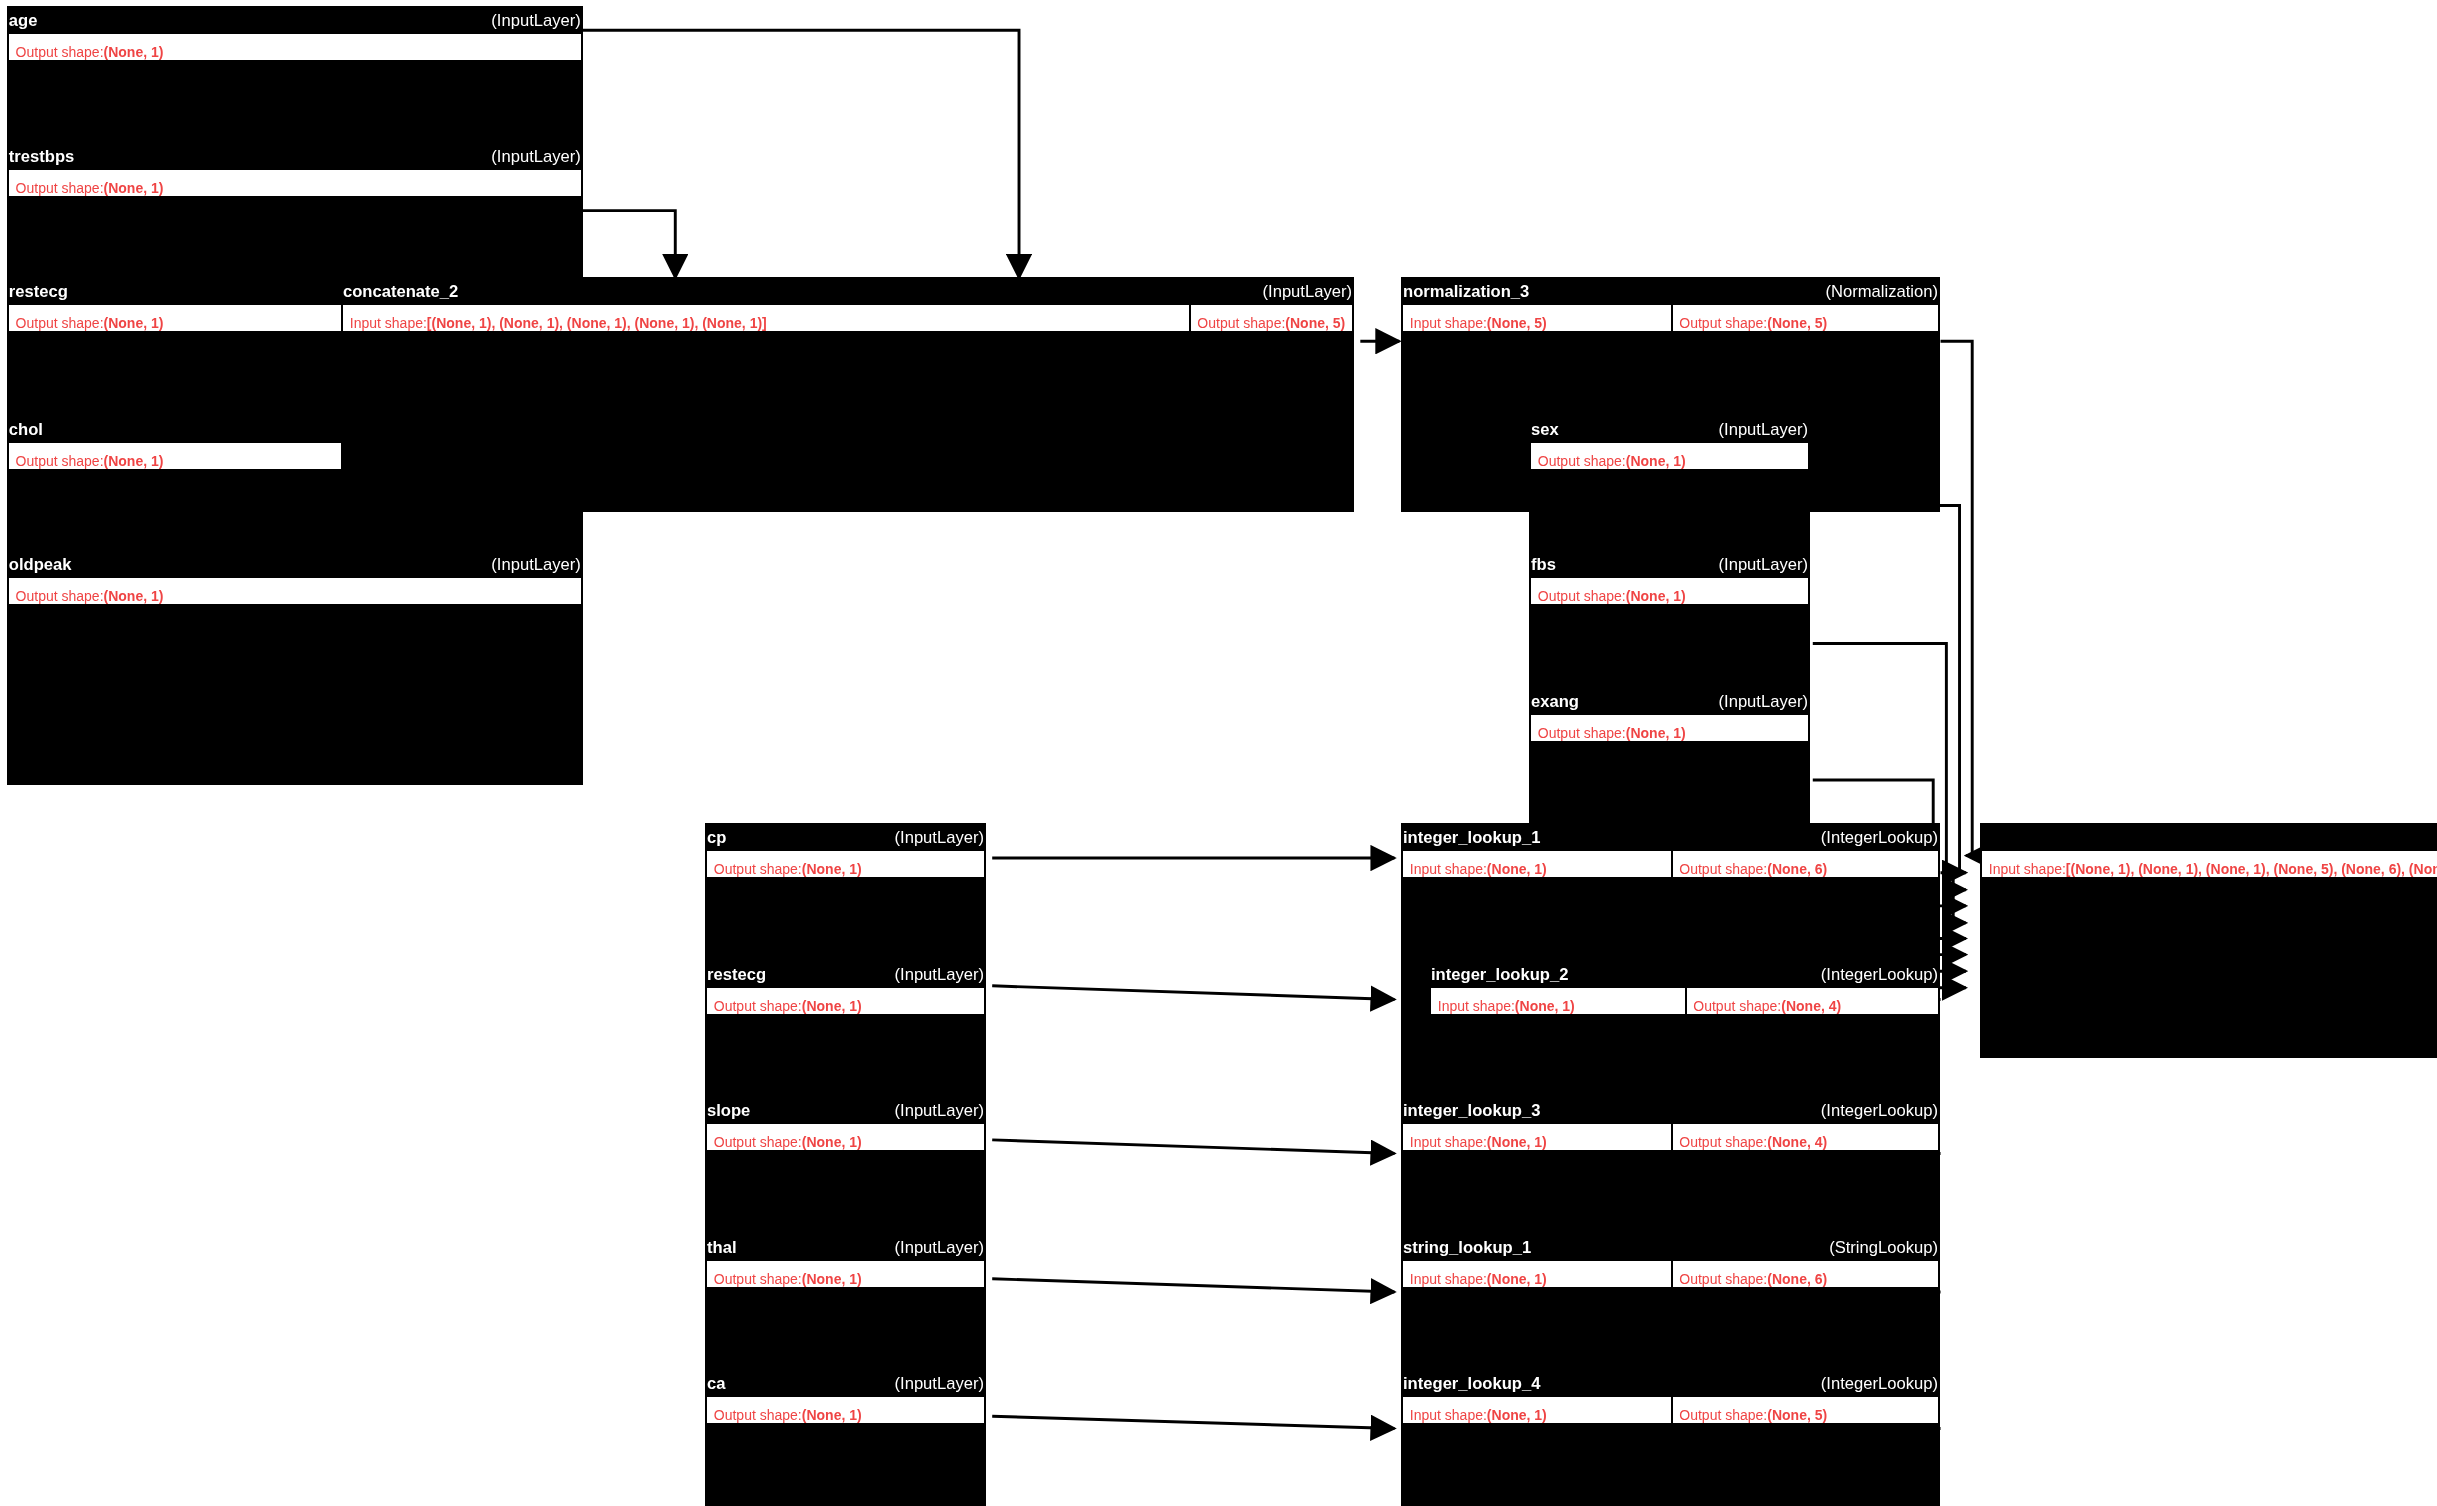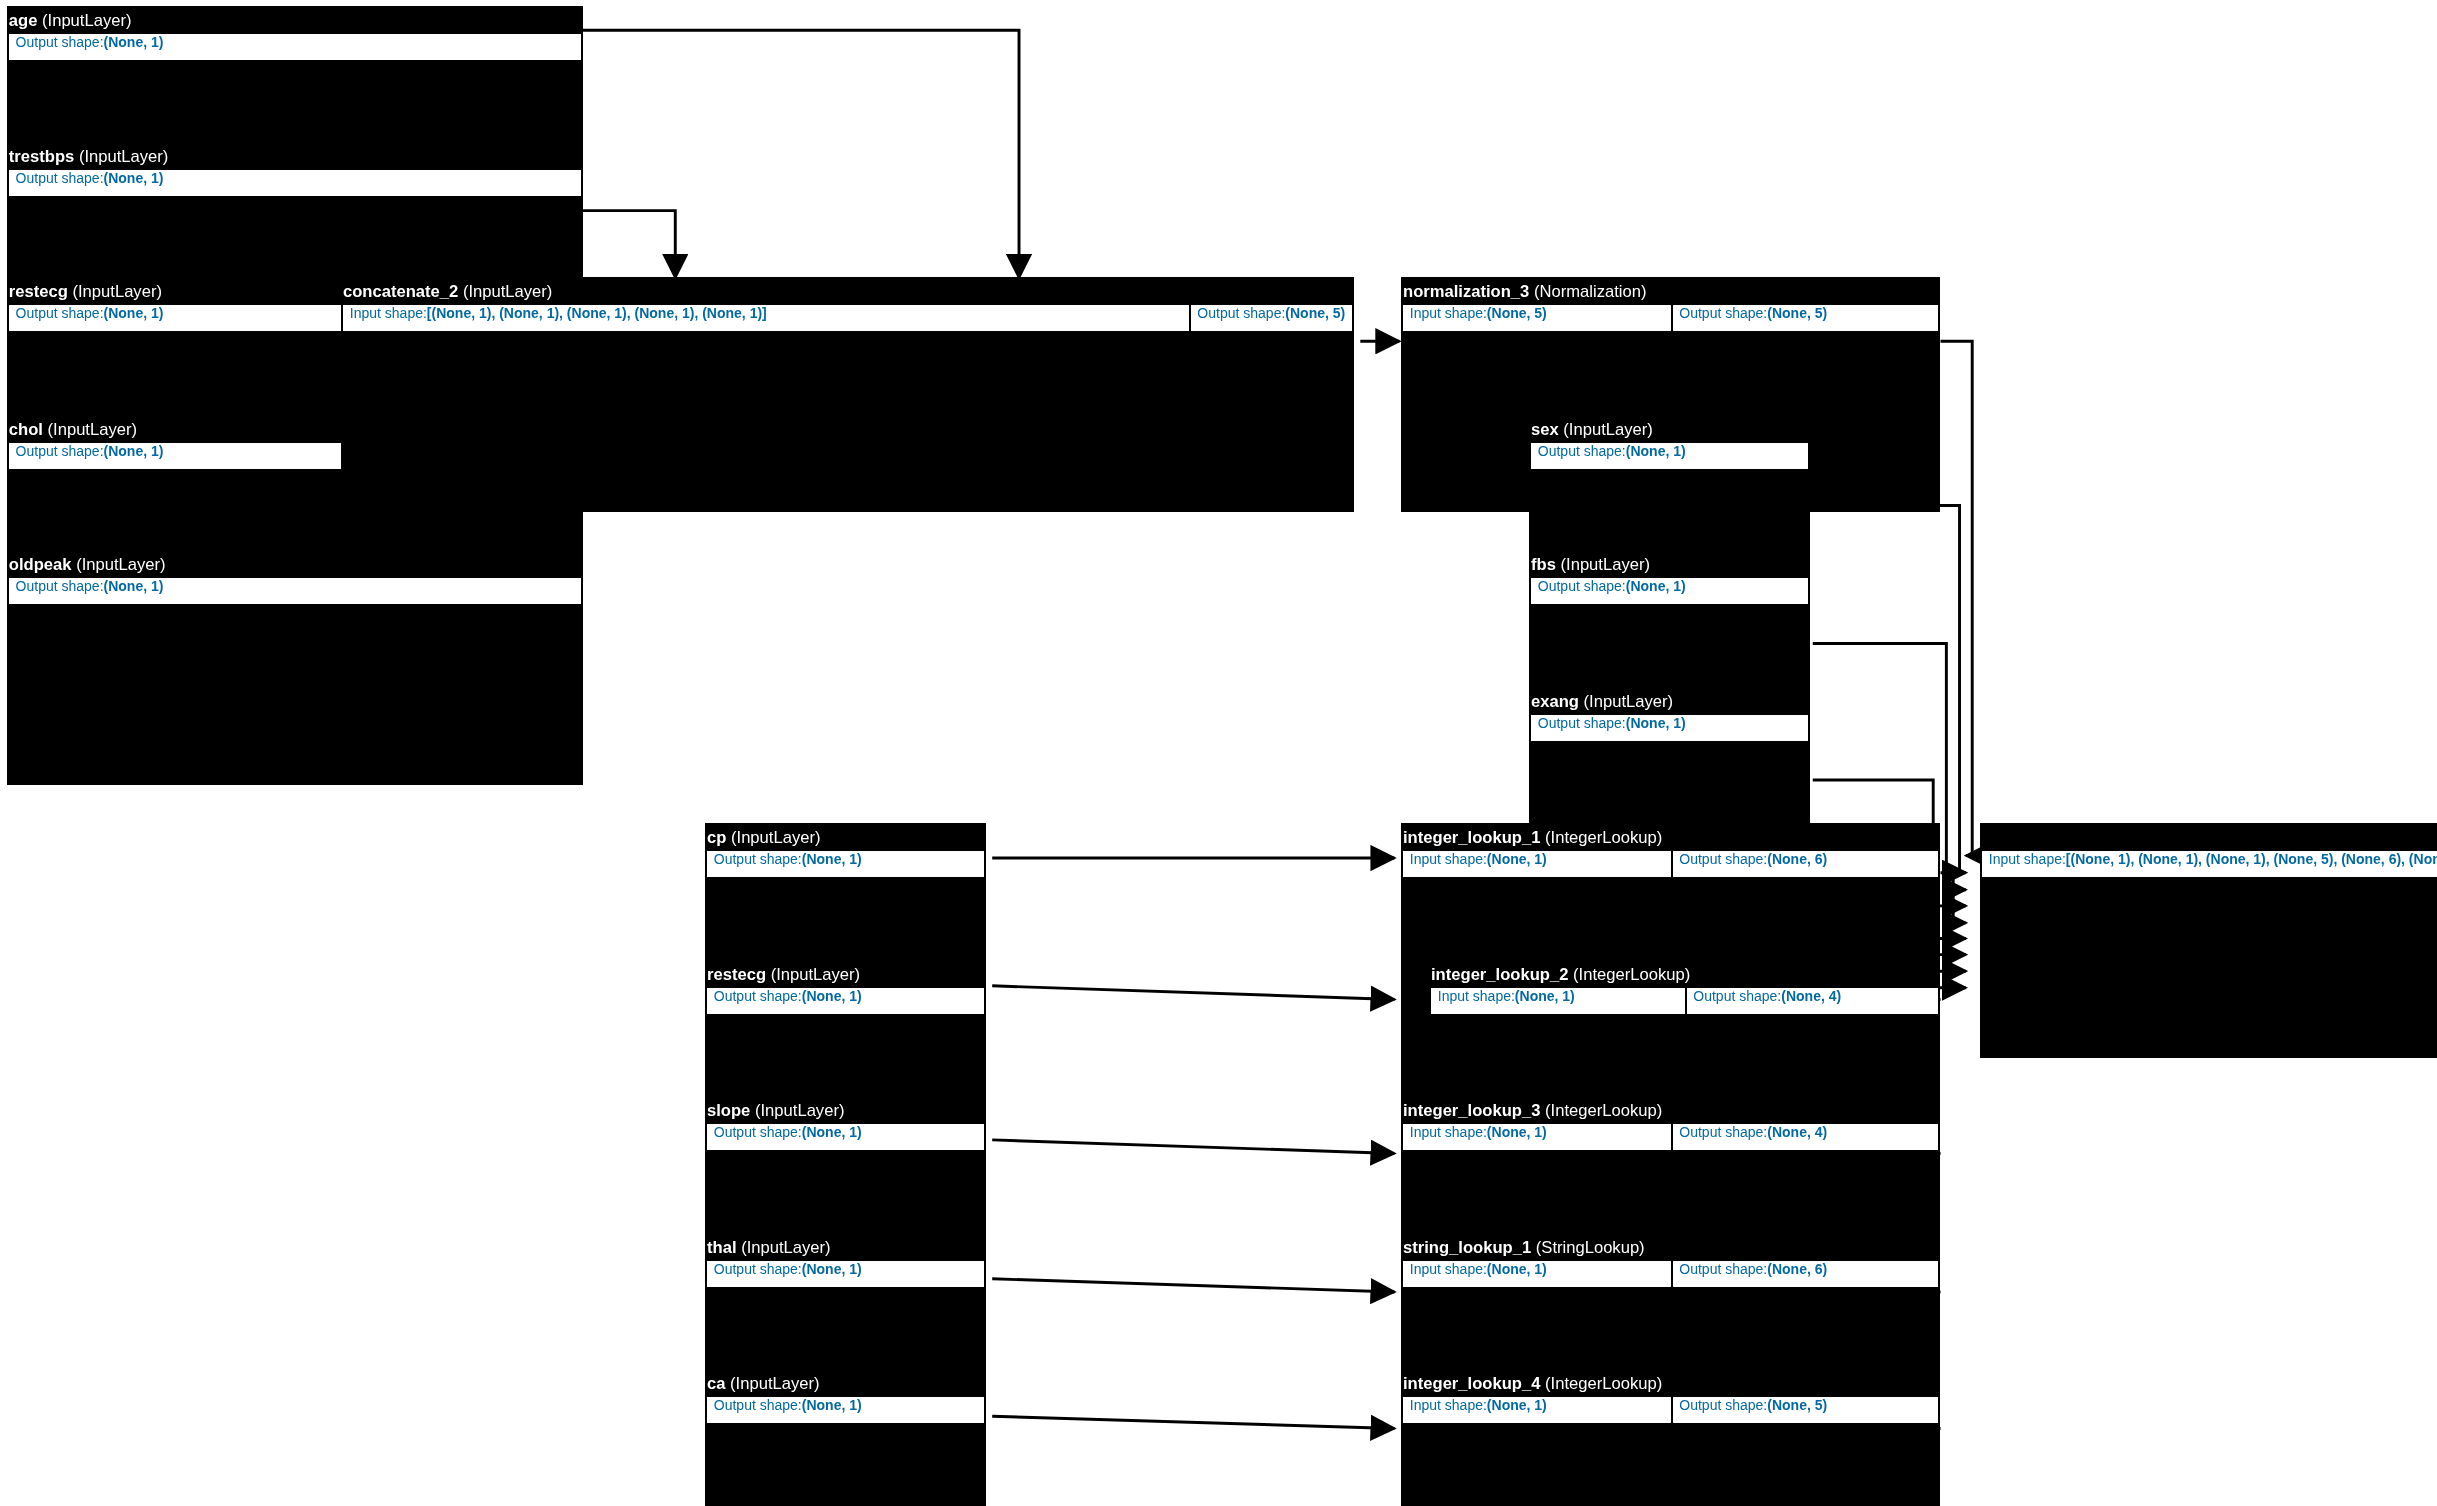--- a/index.html
+++ b/index.html
@@ -3,25 +3,25 @@
 <meta charset="utf-8">
 <style>
   html,body{margin:0;padding:0;background:#ffffff;}
   body{font-family:"Liberation Sans","DejaVu Sans",sans-serif;}
   #stage{position:relative;width:3471px;height:1506px;background:#ffffff;overflow:hidden;}
   #edges{position:absolute;left:0;top:0;width:3471px;height:1506px;pointer-events:none;}
 
   .node{position:absolute;box-sizing:border-box;background:#000000;border:2.9px solid #000000;
         display:flex;flex-direction:column;}
   .node .title{color:#ffffff;text-align:center;white-space:nowrap;
-        display:flex;align-items:center;justify-content:flex-start;}
+        display:flex;align-items:center;justify-content:space-between;}
   .node .title b{font-weight:700;}
   .node .title span{font-weight:400;}
   .node .shapes{display:flex;flex-direction:row;background:#ffffff;border-top:0;}
-  .node .cell{background:#ffffff;color:#0369a1;display:flex;align-items:flex-start;
+  .node .cell{background:#ffffff;color:#ef4444;display:flex;align-items:flex-end;
         white-space:nowrap;box-sizing:border-box;}
   .node .cell b{font-weight:700;}
   .node .cell + .cell{border-left:2.4px solid #000000;}
 
   
   .n-input .title{height:26px;font-size:16.6px;}
   .n-input .shapes{height:26px;}
   .n-input .cell{padding:0 6.8px;font-size:14px;width:100%;}
 
   

